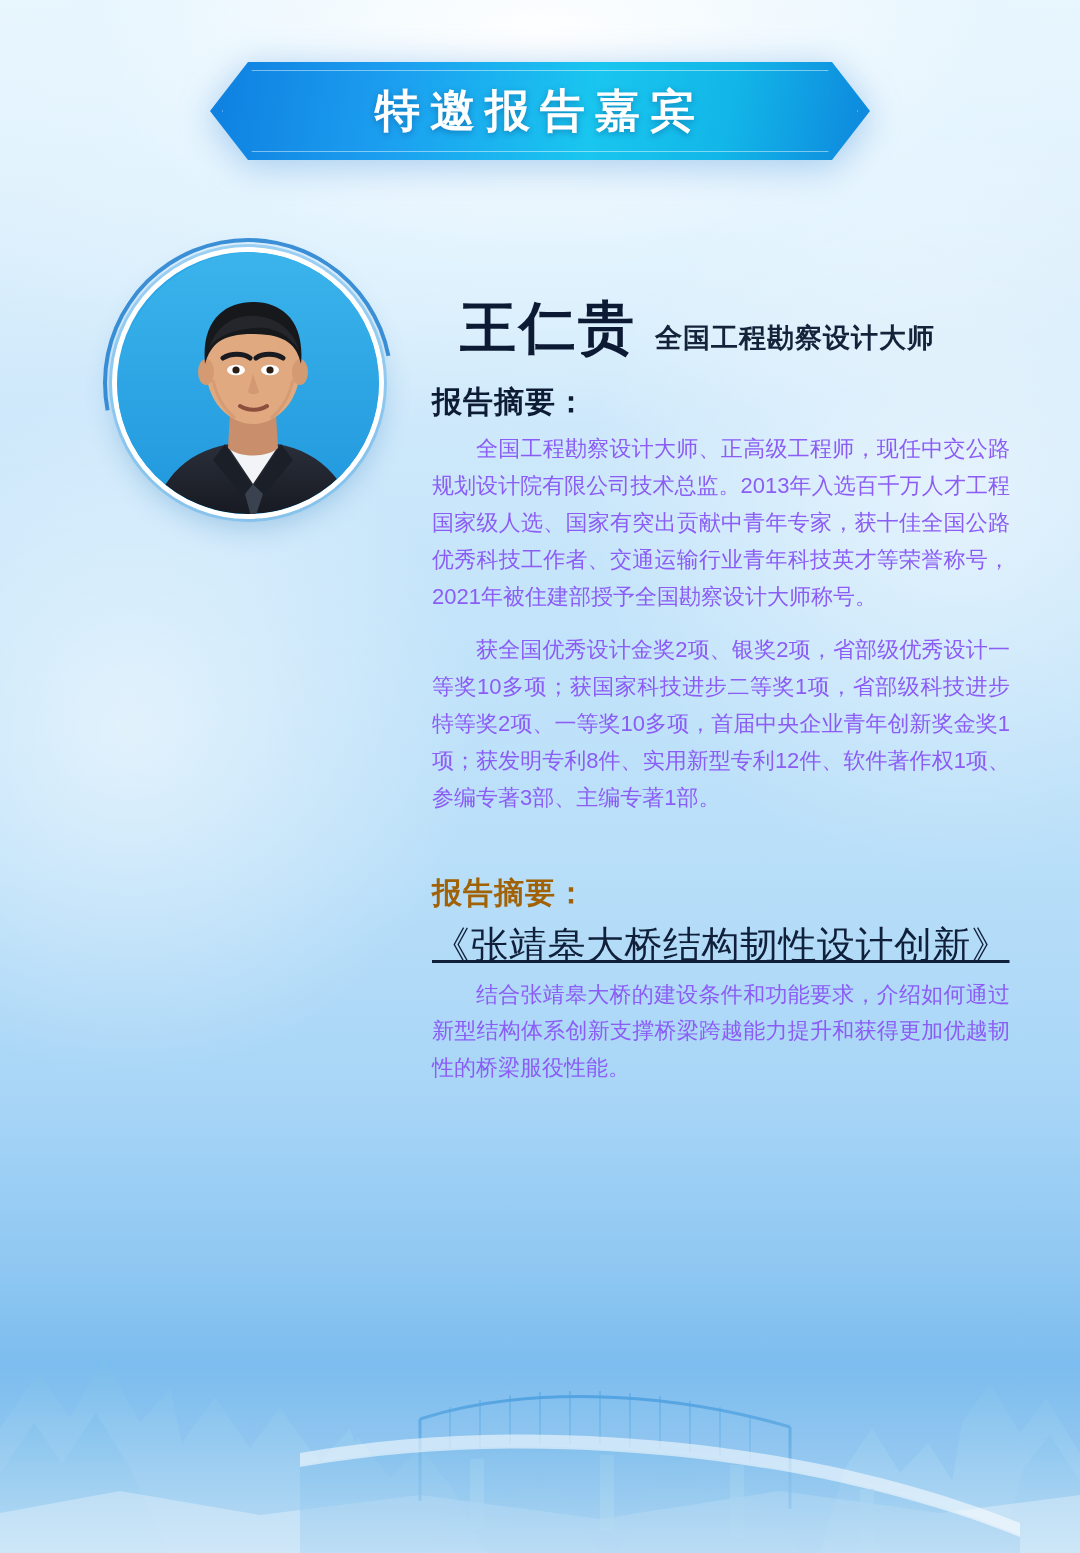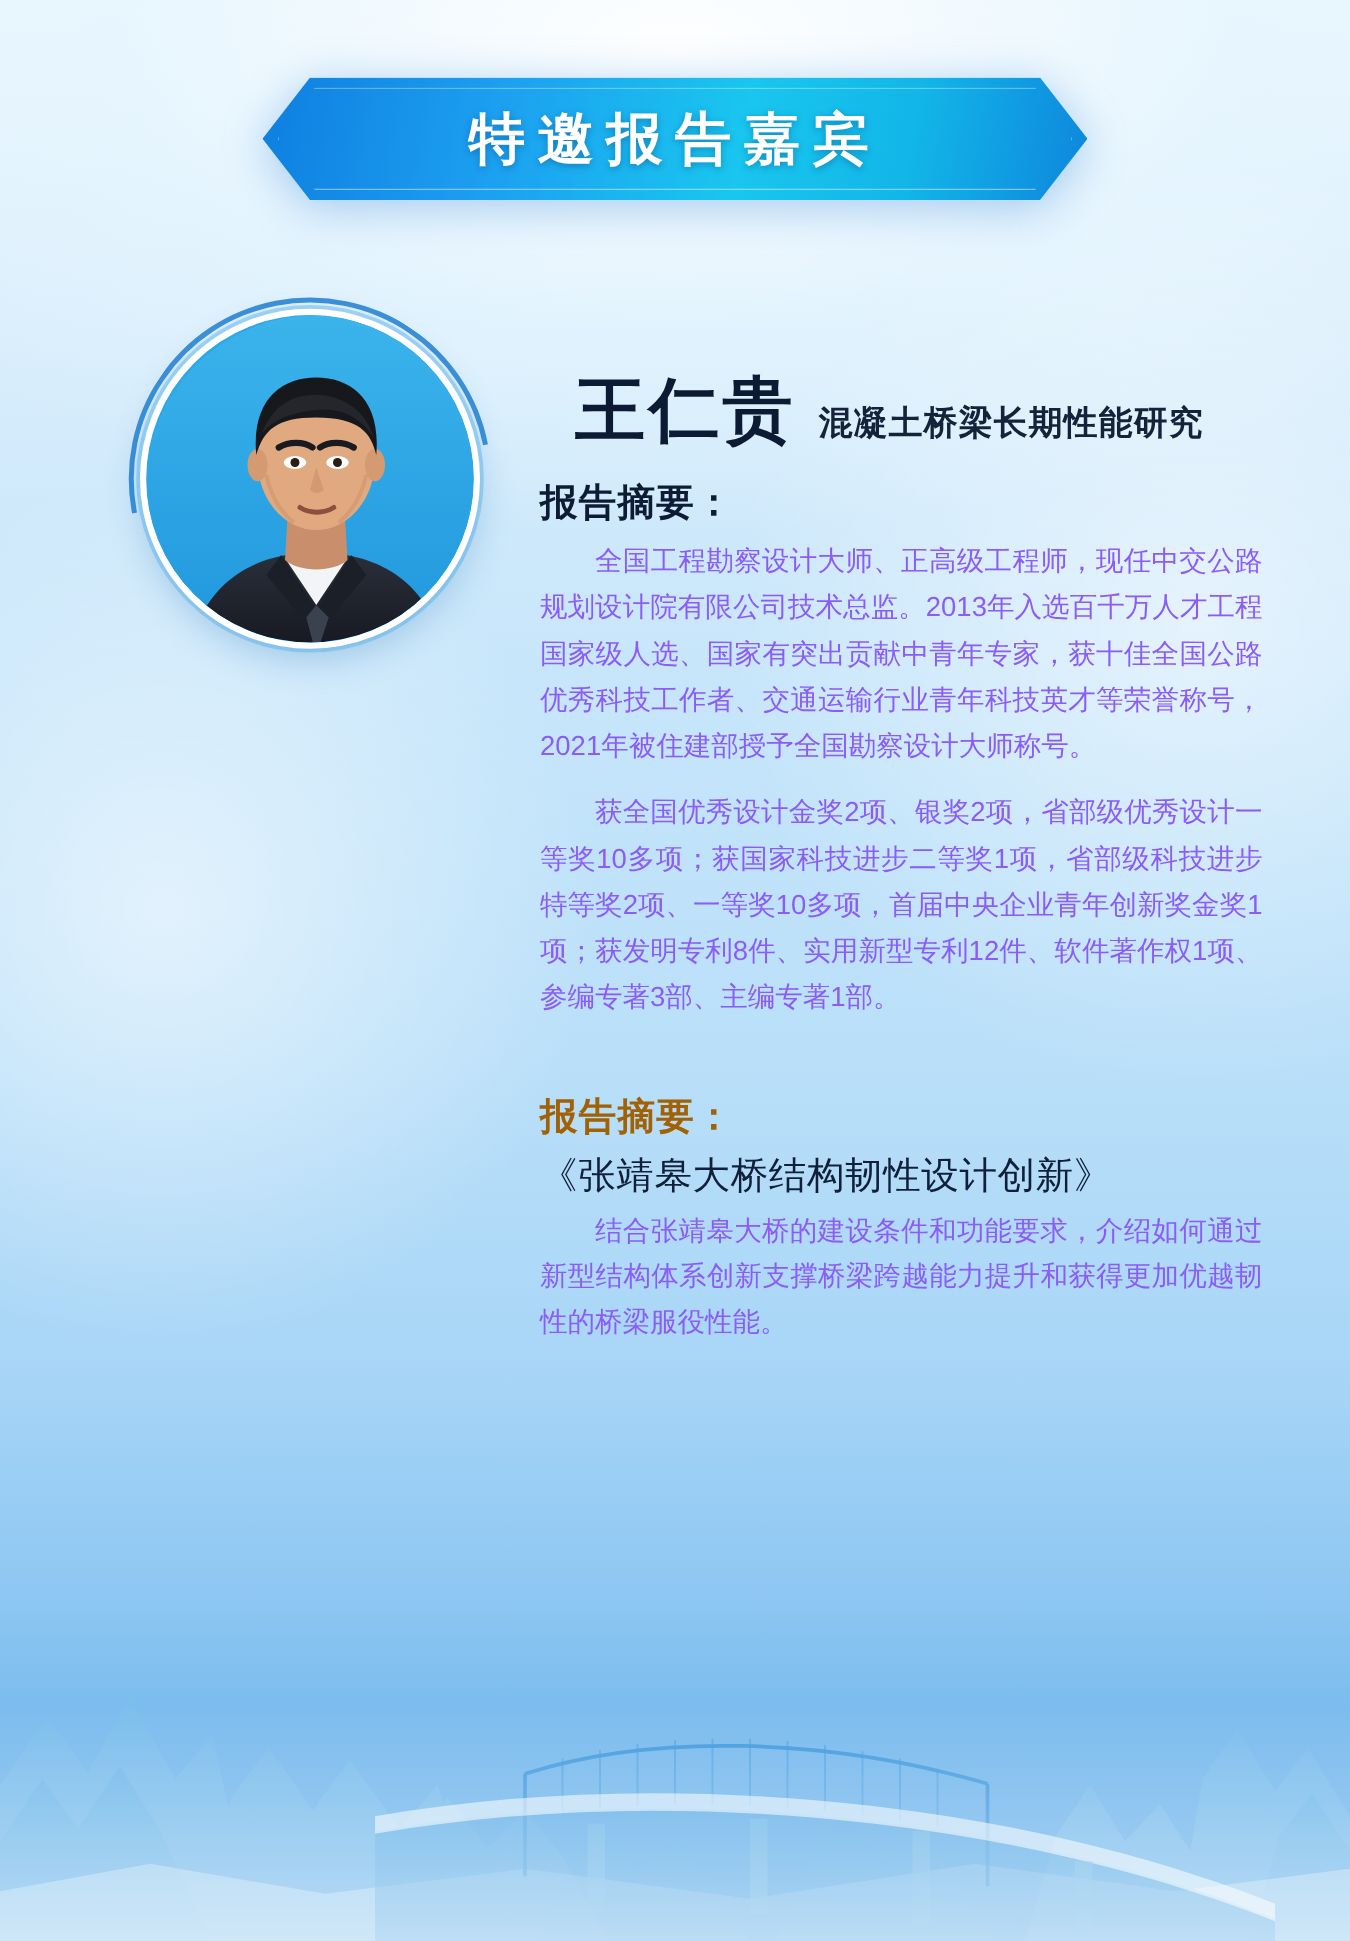--- a/index.html
+++ b/index.html
@@ -176,24 +176,25 @@
   }
   .abstract-block { margin-top: 56px; }
   .abstract-title {
     font-size: 30px;
     font-weight: bold;
     color: #a16207;
     margin-bottom: 6px;
     letter-spacing: 1px;
   }
   .abstract-name {
-    font-size: 30px;
+    font-size: 38px;
     color: #10203a;
     margin-bottom: 6px;
     letter-spacing: 0.5px;
+    text-decoration: underline;
   }
 </style>
 </head>
 <body>
 
 <div class="bg-glow-top"></div>
 <div class="bg-soft-left"></div>
 <div class="bg-soft-right"></div>
 
 <svg class="bg-mountains" viewBox="0 0 1080 330" preserveAspectRatio="none">
@@ -312,21 +313,21 @@
       </svg>
     </div>
   </div>
   <div class="portrait-arc"></div>
 </div>
 
 <div class="content">
 
   <div class="name-row">
     <div class="name">王仁贵</div>
-    <div class="honor">混凝土桥梁长期性能研究</div>
+    <div class="honor">全国工程勘察设计大师</div>
   </div>
 
   <div class="section-title">报告摘要：</div>
   <p class="para">全国工程勘察设计大师、正高级工程师，现任中交公路规划设计院有限公司技术总监。2013年入选百千万人才工程国家级人选、国家有突出贡献中青年专家，获十佳全国公路优秀科技工作者、交通运输行业青年科技英才等荣誉称号，2021年被住建部授予全国勘察设计大师称号。</p>
   <p class="para">获全国优秀设计金奖2项、银奖2项，省部级优秀设计一等奖10多项；获国家科技进步二等奖1项，省部级科技进步特等奖2项、一等奖10多项，首届中央企业青年创新奖金奖1项；获发明专利8件、实用新型专利12件、软件著作权1项、参编专著3部、主编专著1部。</p>
 
   <div class="abstract-block">
     <div class="abstract-title">报告摘要：</div>
     <div class="abstract-name">《张靖皋大桥结构韧性设计创新》</div>
     <p class="para">结合张靖皋大桥的建设条件和功能要求，介绍如何通过新型结构体系创新支撑桥梁跨越能力提升和获得更加优越韧性的桥梁服役性能。</p>

